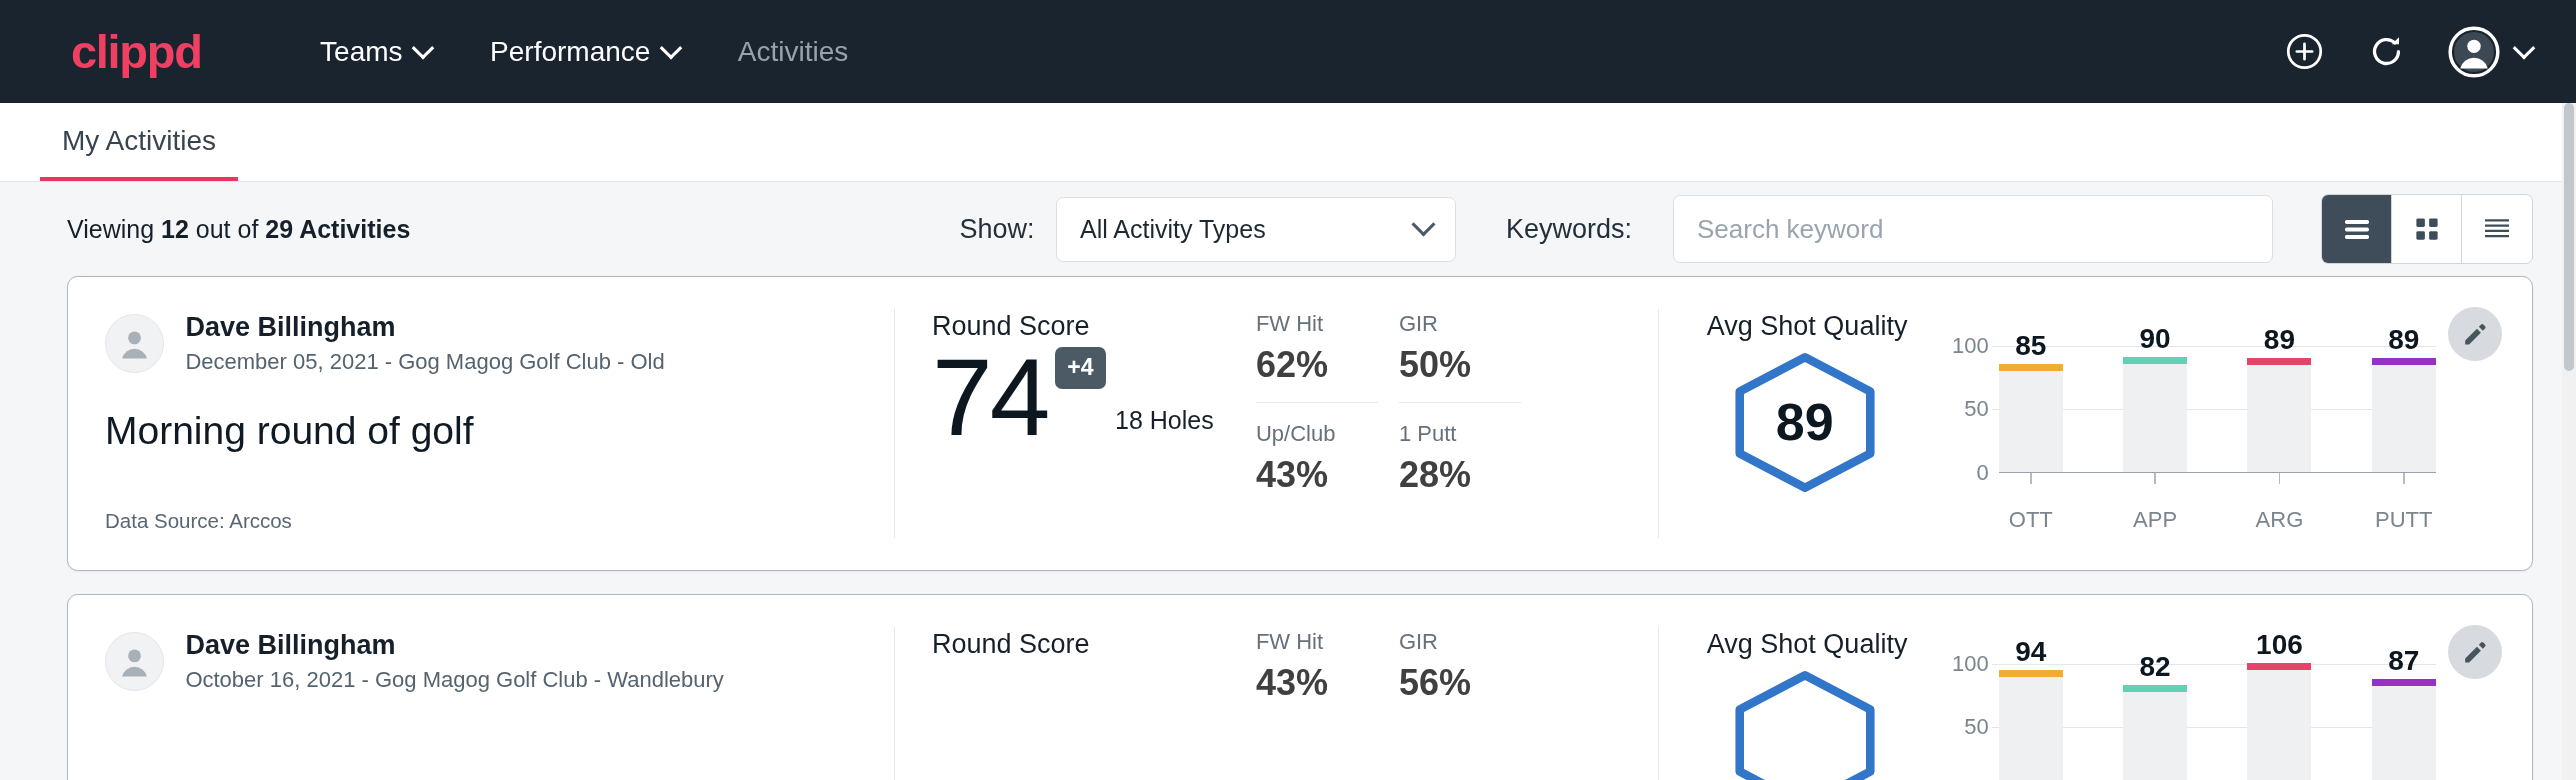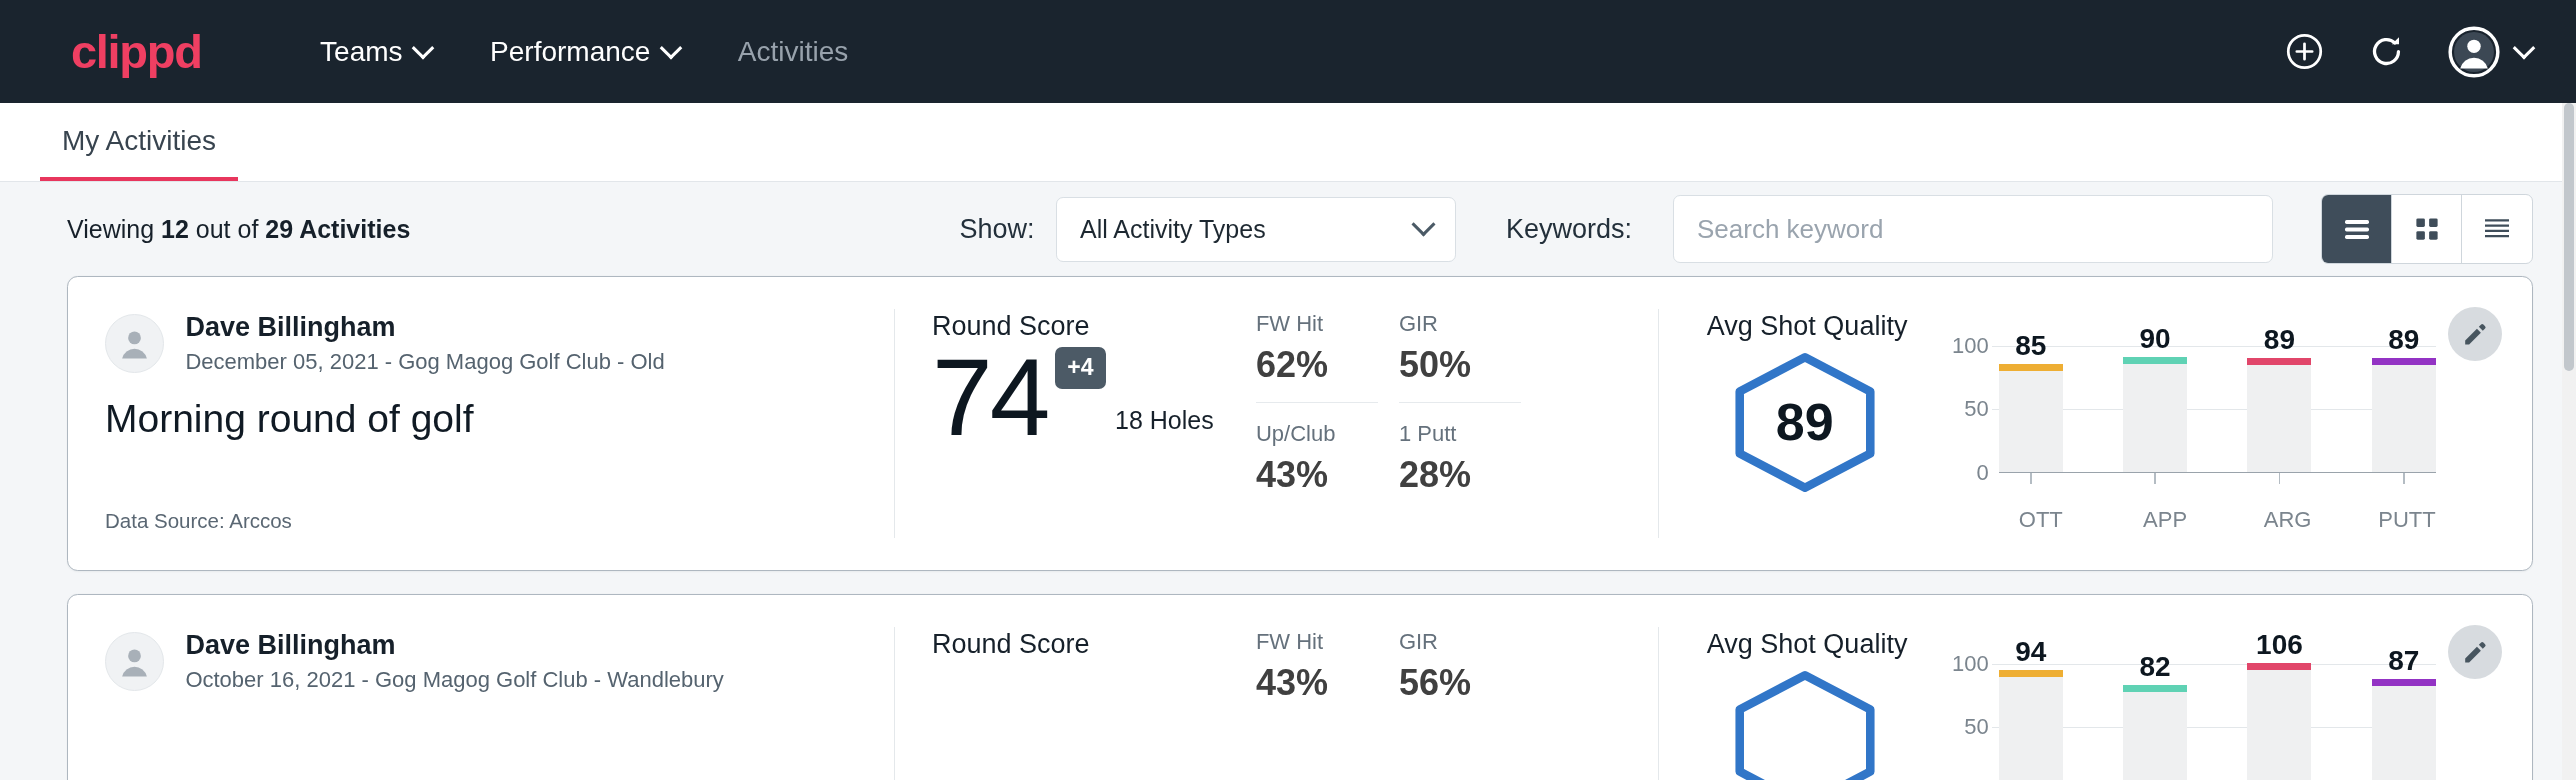--- a/index.html
+++ b/index.html
@@ -104,21 +104,21 @@
   }
   .col-left { width: 826px; padding: 34px 0 0 37px; position: relative; }
   .person { display: flex; align-items: center; gap: 21.4px; }
   .pav {
     width: 59px; height: 59px; border-radius: 50%;
     background: #f0f2f4; border: 0.9px solid #e3e7ea;
     display: flex; align-items: center; justify-content: center;
   }
   .pname { font-size: 27px; font-weight: 700; color: #16202a; line-height: 1.25; }
   .pmeta { font-size: 22px; color: #55636f; line-height: 1.3; margin-top: 3.6px; }
-  .ctitle { font-size: 39px; font-weight: 400; color: #101a24; margin-top: 20px; }
+  .ctitle { font-size: 39px; font-weight: 400; color: #101a24; margin-top: 32px; }
   .csource { font-size: 20.5px; color: #5a6773; position: absolute; bottom: 37px; left: 37px; }
 
   .vdiv { width: 0.9px; background: #e4e8eb; margin: 32px 0; }
 
   .col-score { width: 361px; padding: 34px 0 0 37px; }
   .sec-title { font-size: 27px; color: #16202a; }
   .scorewrap { display: flex; align-items: flex-end; margin-top: 5.4px; }
   .bignum {
     font-size: 109px; font-weight: 400; color: #0d1720; line-height: .92;
     letter-spacing: -2.7px;
@@ -168,21 +168,21 @@
   .barbody { background: #eff0f1; width: 100%; }
   .barcap { height: 6.2px; width: 100%; }
   .barval {
     position: absolute; top: -34px; width: 100%; text-align: center;
     font-size: 28px; font-weight: 700; color: #0d1720;
   }
   .xlabels {
     margin-left: 64px; width: 437px; display: flex; justify-content: space-between;
     margin-top: 23px;
   }
-  .xlab { width: 64px; text-align: right; font-size: 22px; color: #7b858e; }
+  .xlab { width: 64px; text-align: center; font-size: 22px; color: #7b858e; }
   .tickmarks {
     margin-left: 64px; width: 437px; display: flex; justify-content: space-between;
   }
   .tickm { width: 64px; display: flex; justify-content: center; }
   .tickm i { display: block; width: 1.8px; height: 11.6px; background: #b4bcc3; }
 
   .editbtn {
     position: absolute; top: 30px; right: 30px;
     width: 54px; height: 54px; border-radius: 50%;
     background: #d7dbdf; display: flex; align-items: center; justify-content: center;

